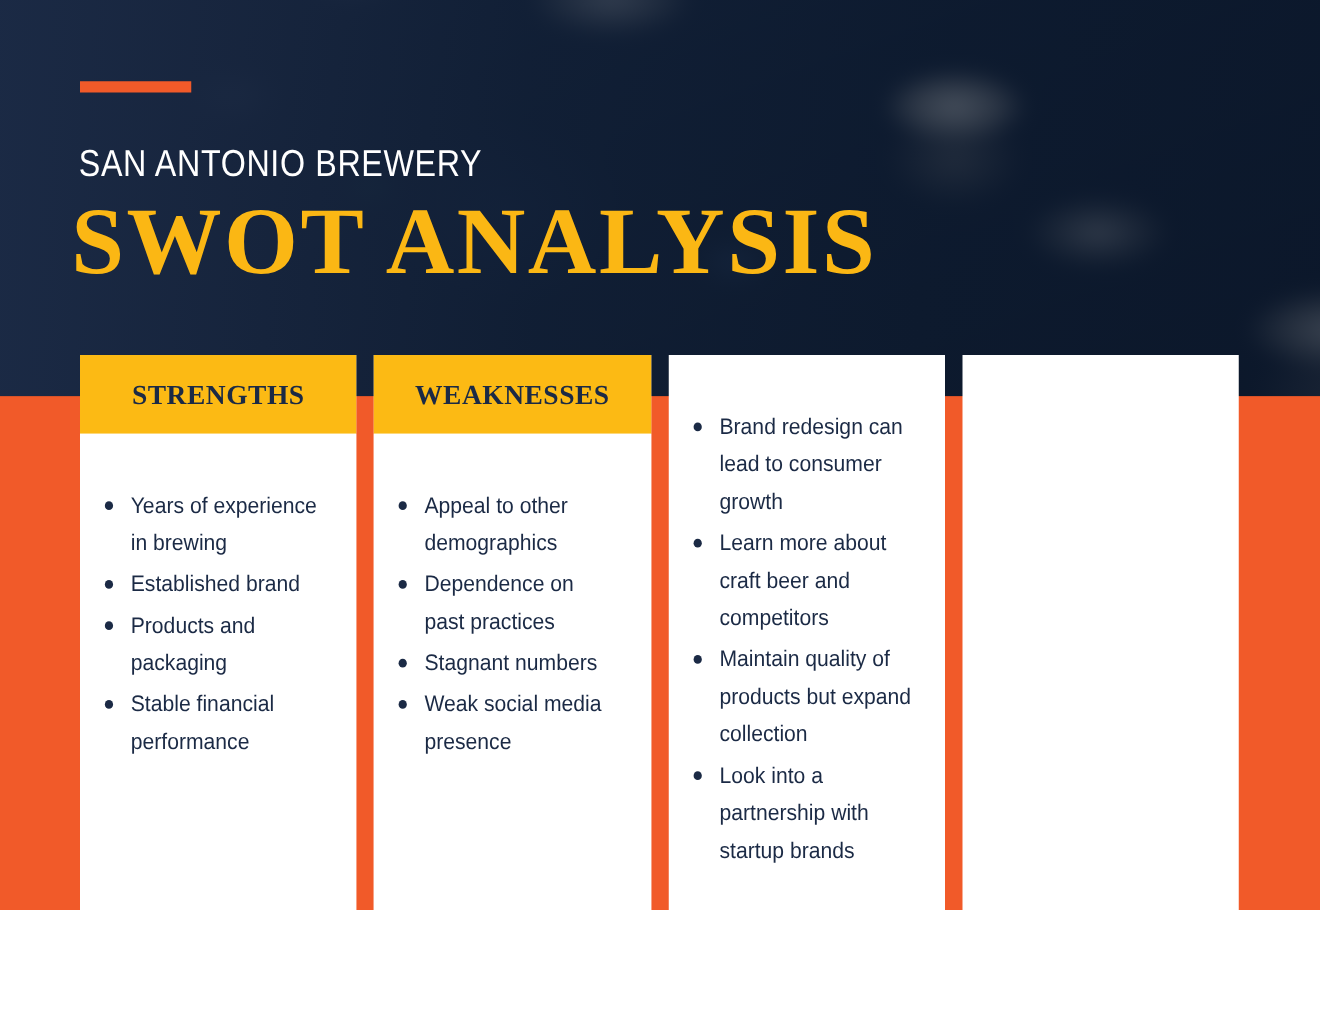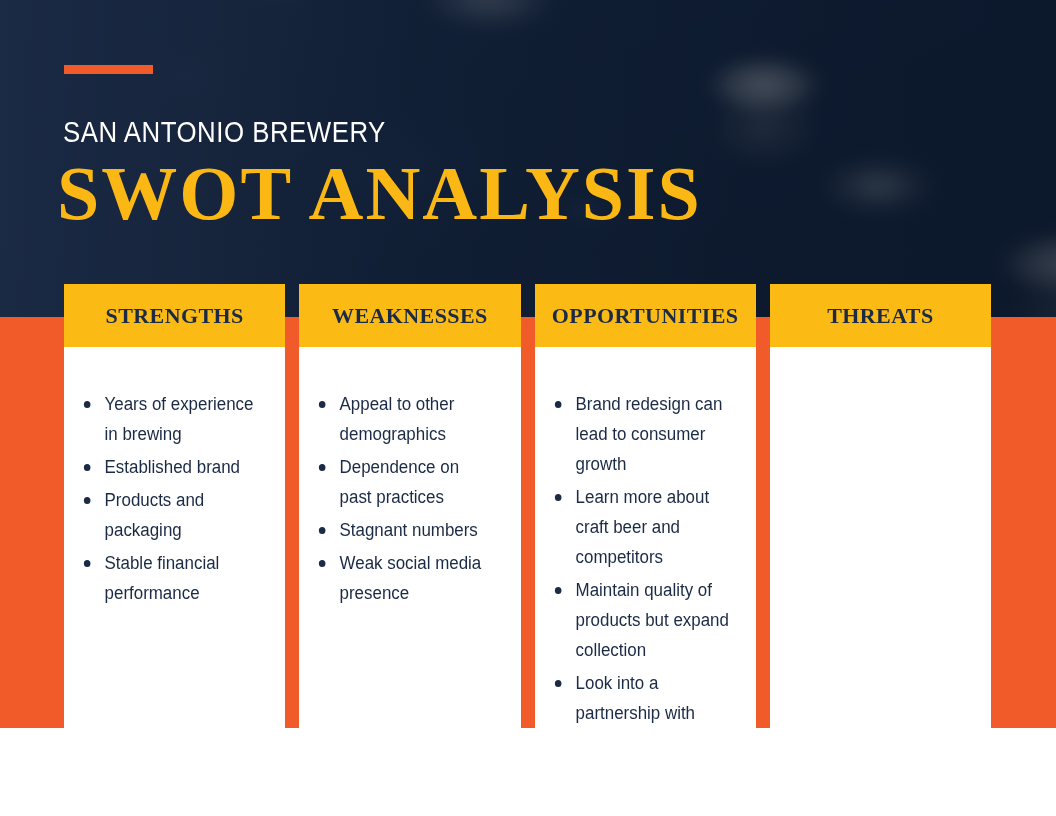--- a/index.html
+++ b/index.html
@@ -239,23 +239,20 @@
           </li>
           <li class="bullet-item">
             <span class="bullet-dot"></span>
             <span>Weak social media presence</span>
           </li>
         </ul>
       </div>
     </div>
 
     <div class="card">
-      <div class="card-header">
-        <div class="card-header-title">OPPORTUNITIES</div>
-      </div>
       <div class="card-body">
         <ul class="bullets">
           <li class="bullet-item">
             <span class="bullet-dot"></span>
             <span>Brand redesign can lead to consumer growth</span>
           </li>
           <li class="bullet-item">
             <span class="bullet-dot"></span>
             <span>Learn more about craft beer and competitors</span>
           </li>
@@ -265,19 +262,16 @@
           </li>
           <li class="bullet-item">
             <span class="bullet-dot"></span>
             <span>Look into a partnership with startup brands</span>
           </li>
         </ul>
       </div>
     </div>
 
     <div class="card">
-      <div class="card-header">
-        <div class="card-header-title">THREATS</div>
-      </div>
     </div>
 
   </div>
 </div>
 
 </body></html>

